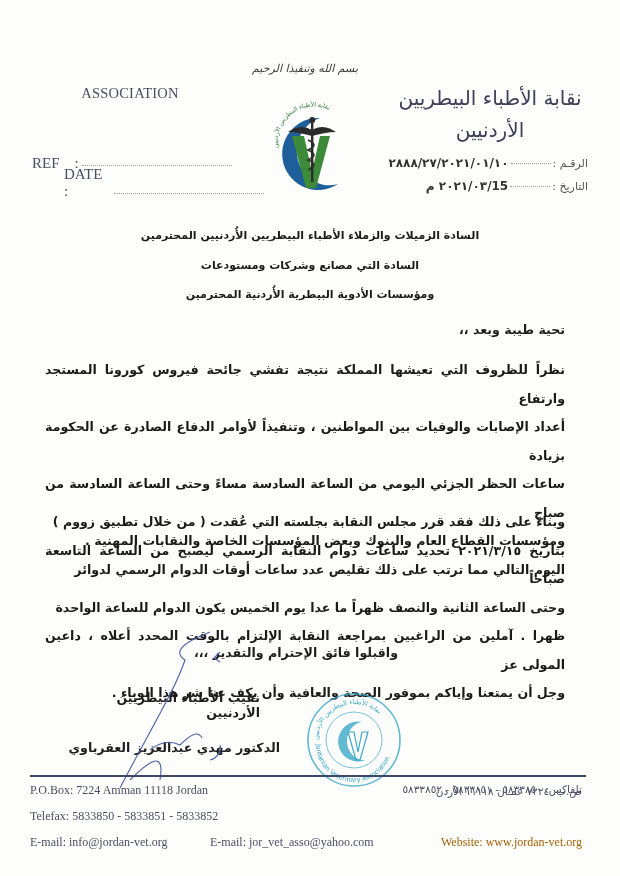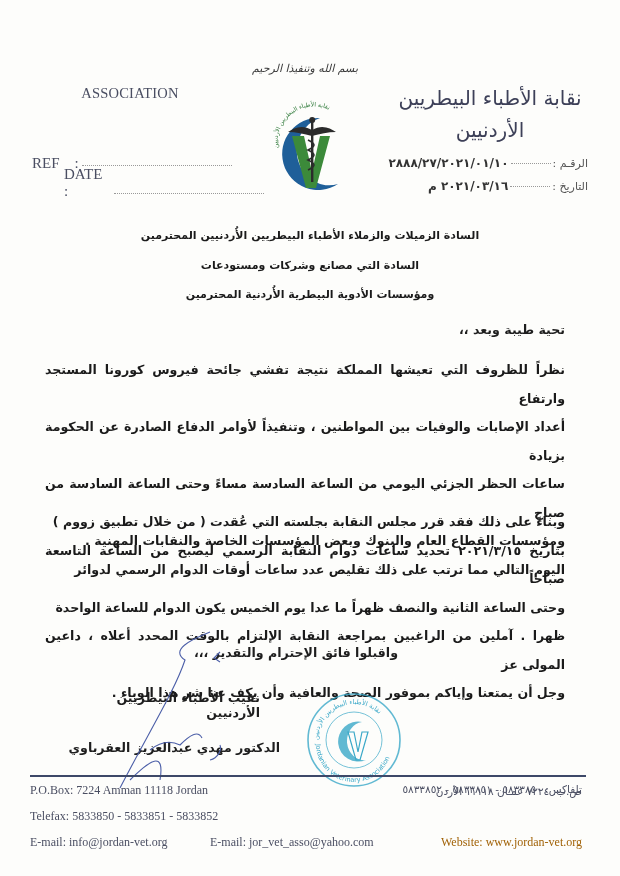--- a/index.html
+++ b/index.html
@@ -74,21 +74,21 @@
   <span class="lbl"><span>REF</span>&nbsp;&nbsp;&nbsp;&nbsp;<span>:</span></span><span class="dots"></span>
 </div>
 <div class="abs ref-row en-serif" style="top:166px;margin-left:32px;">
   <span class="lbl">DATE :</span><span class="dots"></span>
 </div>
 
 <div class="abs ar-meta" style="top:156px;">
   <span class="lbl">الرقـم :</span><span class="dotsline"></span><span class="val">٢٨٨٨/٢٧/٢٠٢١/٠١/١٠</span>
 </div>
 <div class="abs ar-meta" style="top:179px;">
-  <span class="lbl">التاريخ :</span><span class="dotsline"></span><span class="val">٢٠٢١/٠٣/١٦ م</span>
+  <span class="lbl">التاريخ :</span><span class="dotsline"></span><span class="val">٢٠٢١/٠٣/15 م</span>
 </div>
 
 <div class="abs addressee" style="top:229px;">السادة الزميلات والزملاء الأطباء البيطريين الأُردنيين المحترمين</div>
 <div class="abs addressee" style="top:259px;">السادة التي مصانع وشركات ومستودعات</div>
 <div class="abs addressee" style="top:288px;">ومؤسسات الأدوية البيطرية الأُردنية المحترمين</div>
 
 <div class="abs greet">تحية طيبة وبعد ،،</div>
 
 <div class="abs body-block" style="top:356px;">
   <p>نظراً للظروف التي تعيشها المملكة نتيجة تفشي جائحة فيروس كورونا المستجد وارتفاع</p>

